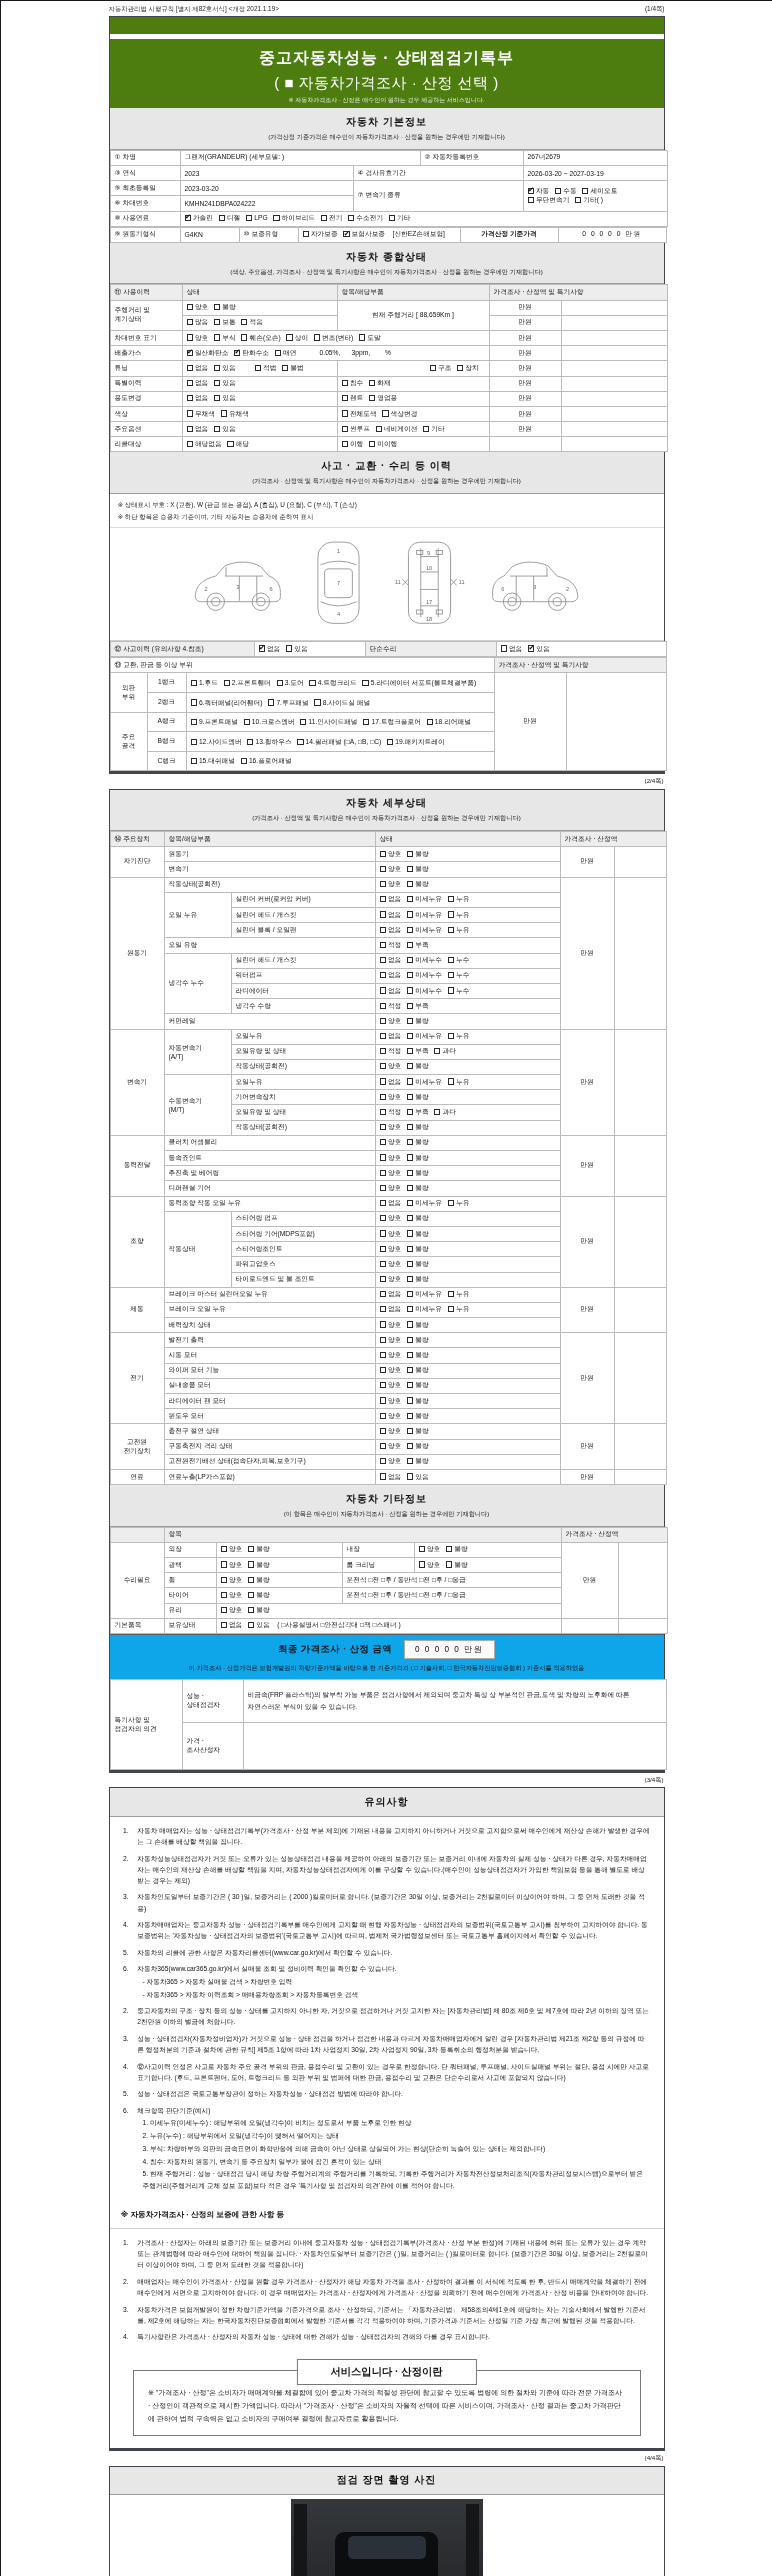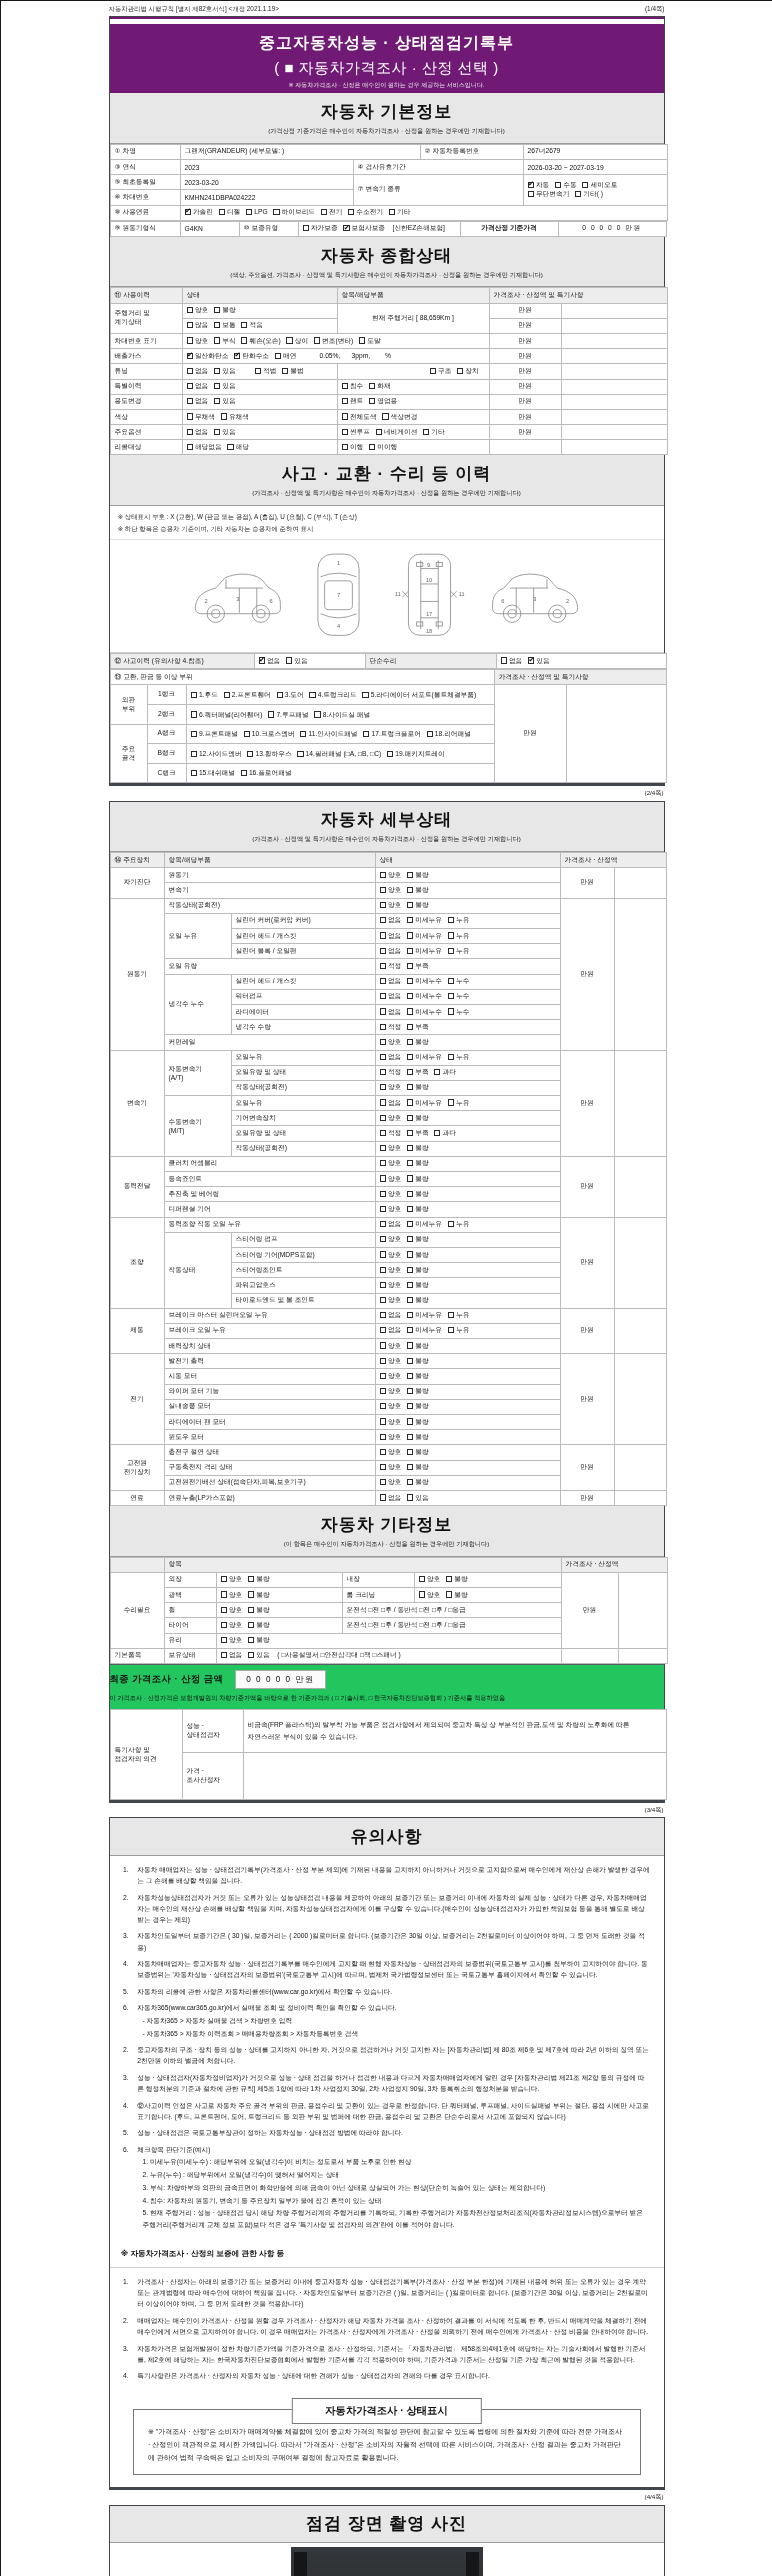--- a/index.html
+++ b/index.html
@@ -3,32 +3,32 @@
 <meta charset="utf-8">
 <style>
   *{box-sizing:border-box;margin:0;padding:0}
   body{width:773px;min-height:2576px;background:#fff;border:1px solid #16191d;
        font-family:"Liberation Sans","DejaVu Sans",sans-serif;color:#111;overflow:hidden;position:relative}
   .content{width:556px;margin:0 auto}
   .topline{display:flex;justify-content:space-between;font-size:6.4px;padding:4.1px 0 2.1px;color:#222}
   .pgmark{text-align:right;font-size:6.2px;padding:2.6px 1px;color:#222}
 
   
-  .hdr{background:#701a75;color:#fff;padding-top:2px}
+  .hdr{background:#4d7c0f;color:#fff;padding-top:17px}
   .hdr .stripe{height:4.6px;background:#fff}
   .hdr .hbody{text-align:center;padding:9.3px 9.3px 3.1px}
   .hdr h1{font-size:16px;letter-spacing:1px;font-weight:bold}
   .hdr .sub{font-size:15px;margin-top:4.6px;letter-spacing:0.5px}
   .hdr .note{font-size:6px;margin-top:3.6px;color:#eee}
   .hdr .docno{text-align:left;font-size:7.2px;font-weight:bold;padding:2.1px 6.2px 4.1px}
 
   
   .sect{border:1.5px solid #41464c;border-bottom-width:3.1px;background:#fff}
   .band{background:#e7e7e7;text-align:center;padding:6.7px 4.1px;border-bottom:1px solid #9c9c9c}
-  .band .t{font-size:17px;font-weight:bold;letter-spacing:1px}
+  .band .t{font-size:10px;font-weight:bold;letter-spacing:1px}
   .band .s{font-size:6.2px;margin-top:4.1px;color:#1a1a1a}
 
   table{width:100%;border-collapse:collapse;table-layout:fixed}
   td,th{border:0.5px solid #bcbcbc;padding:2.6px 4.1px;font-size:6.7px;background:#fff;font-weight:normal;
         text-align:left;vertical-align:middle;word-break:keep-all}
   .hd{background:#ededed}
   .c{text-align:center}
   .r{text-align:right}
   .cb{display:inline-block;width:6.2px;height:6.2px;border:1px solid #2b2b2b;background:#fff;
       vertical-align:-1px;position:relative;margin-right:2.1px}
@@ -37,21 +37,21 @@
   .extra{white-space:pre;margin-left:17.5px}
   .gap2{display:inline-block;width:13.4px}
 
   
   .diagnotes{font-size:6.4px;padding:5.2px 8.2px;color:#222;line-height:1.8;border-bottom:0.5px solid #ddd}
   .cars{display:flex;justify-content:center;align-items:center;gap:19.6px;padding:9.3px 0 12.4px;border-bottom:0.5px solid #cfcfcf}
   .cars svg{stroke:#8a8a8a;fill:none;stroke-width:1.6}
   .cars text{fill:#666;stroke:none;font-size:11px}
 
   
-  .finalband{background:#22c55e;border-top:1.5px solid #585d63;padding:5.2px 0 6.2px;}
+  .finalband{background:#0ea5e9;border-top:1.5px solid #585d63;padding:5.2px 0 6.2px;text-align:center}
   .finalband .fl{font-size:9.3px;font-weight:bold;letter-spacing:0.5px;margin-right:9.3px}
   .finalband .fv{display:inline-block;border:0.5px solid #aaa;background:#fbfbfb;padding:3.1px 10.3px;font-size:8.2px;letter-spacing:1.5px}
   .finalband .fn{font-size:6.2px;margin-top:4.6px;font-weight:normal}
 
   
   .nheading{font-size:7.7px;font-weight:bold;padding:8.2px 11.3px;border-bottom:0.5px solid #cfcfcf}
   .nblock{padding:8.2px 13.4px 5.2px;font-size:6.7px;line-height:1.68}
   .nitem{display:flex;margin-bottom:5.2px}
   .nn{width:14.4px;flex:none}
   .nt{flex:1}
@@ -734,21 +734,21 @@
             <span class="nn">3.</span>
             <div class="nt">자동차가격은 보험개발원이 정한 차량기준가액을 기준가격으로 조사 · 산정하되, 기준서는 「자동차관리법」 제58조의4제1호에 해당하는 자는 기술사회에서 발행한 기준서를, 제2호에 해당하는 자는 한국자동차진단보증협회에서 발행한 기준서를 각각 적용하여야 하며, 기준가격과 기준서는 산정일 기준 가장 최근에 발행된 것을 적용합니다.</div>
           </div>
           <div class="nitem">
             <span class="nn">4.</span>
             <div class="nt">특기사항란은 가격조사 · 산정자의 자동차 성능 · 상태에 대한 견해가 성능 · 상태점검자의 견해와 다를 경우 표시합니다.</div>
           </div>
         </div>
       </div>
     <div class="whatbox">
-      <div class="wtitle">자동차가격조사 · 상태표시</div>
+      <div class="wtitle">서비스입니다 · 산정이란</div>
       <div class="wtext">※ "가격조사 · 산정"은 소비자가 매매계약을 체결함에 있어 중고차 가격의 적절성 판단에 참고할 수 있도록 법령에 의한 절차와 기준에 따라 전문 가격조사 · 산정인이 객관적으로 제시한 가액입니다. 따라서 "가격조사 · 산정"은 소비자의 자율적 선택에 따른 서비스이며, 가격조사 · 산정 결과는 중고차 가격판단에 관하여 법적 구속력은 없고 소비자의 구매여부 결정에 참고자료로 활용됩니다.</div>
     </div>
   </div>
   <div class="pgmark">(4/4쪽)</div>
 
   <div class="sect">
     <div class="band">
       <div class="t">점검 장면 촬영 사진</div>
     </div>
 

